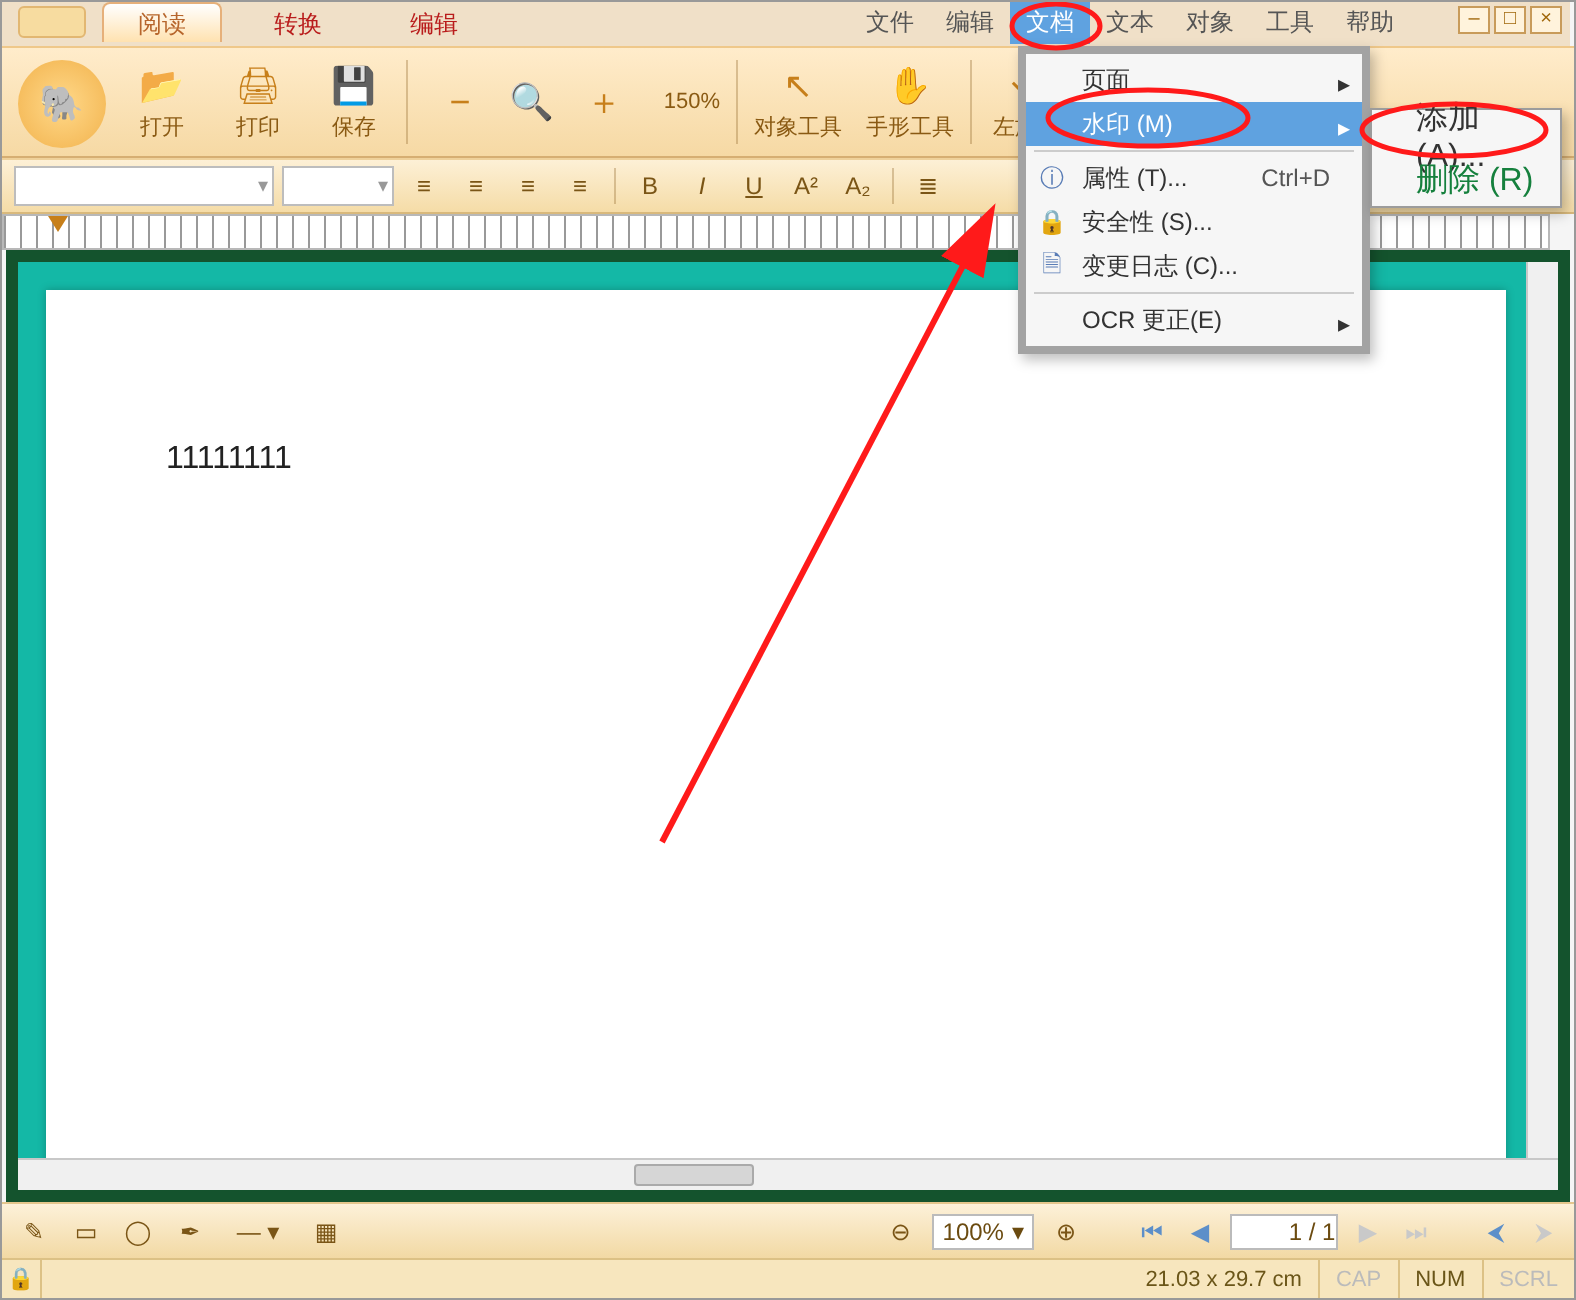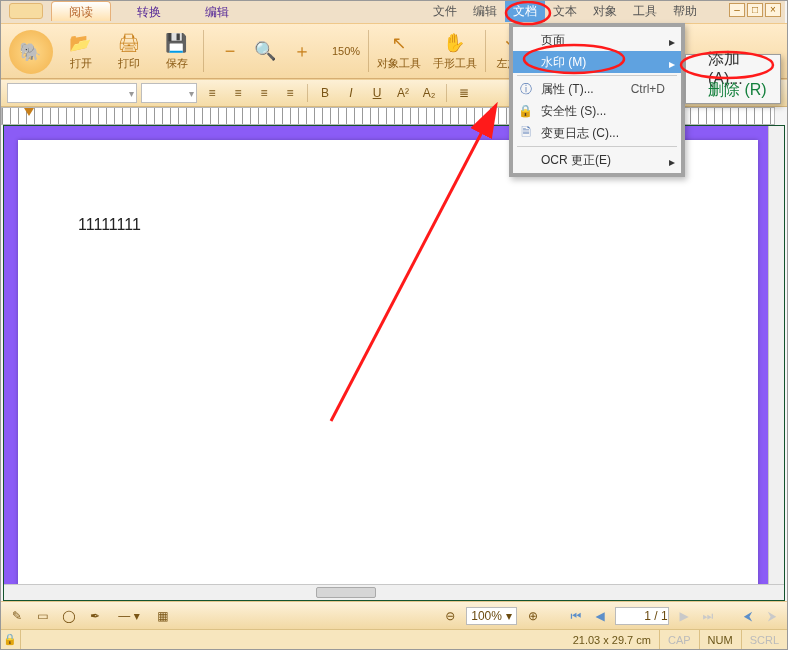--- a/index.html
+++ b/index.html
@@ -2,21 +2,21 @@
 <html><head>
 <meta charset="utf-8">
 <style>
   * { box-sizing: border-box; margin: 0; padding: 0; font-family: "Microsoft YaHei", sans-serif; }
   body { width: 788px; height: 650px; background: #f5f5f5; position: relative; border: 1px solid #999; font-size: 12px; overflow: hidden; }
 
   
   .menubar { position: absolute; top: 0; left: 0; right: 2px; height: 22px; background: #f0e0c8; display: flex; }
   .menubar .tabs { position: absolute; left: 50px; top: 0; display: flex; gap: 0; }
   .tab { width: 60px; text-align: center; height: 20px; line-height: 20px; font-size: 12px; color: #b7662c; background: linear-gradient(#fff,#ffe2b0); border: 1px solid #e6b07a; border-bottom: none; border-radius: 4px 4px 0 0; margin-right: 8px; }
-  .tab.inactive { background: #f0e0c8; border-color: transparent; color: #4c1d95; }
+  .tab.inactive { background: #f0e0c8; border-color: transparent; color: #b91c1c; }
   .menubar .menus { position: absolute; right: 80px; top: 0; display: flex; }
   .menu-item { padding: 2px 8px; font-size: 12px; color: #555; cursor: default; }
   .menu-item.active { background: #5fa2e0; color: #fff; }
   .win-ctrls { position: absolute; right: 4px; top: 2px; display: flex; gap: 2px; }
   .win-btn { width: 16px; height: 14px; border: 1px solid #c89b5a; background: #fff3dc; text-align: center; line-height: 12px; font-size: 10px; color: #a0670a; }
 
   
   .toolbar { position: absolute; top: 22px; left: 0; right: 0; height: 56px; background: linear-gradient(#ffeccb,#f6d9a4); border-top: 1px solid #efc88a; border-bottom: 1px solid #d6ae72; display: flex; align-items: stretch; padding-left: 4px; }
   .tb-btn { width: 48px; display: flex; flex-direction: column; align-items: center; justify-content: center; gap: 1px; color: #8a5a13; font-size: 12px; }
   .tb-btn .ic { width: 24px; height: 24px; display: flex; align-items: center; justify-content: center; font-size: 18px; color: #c77f1a; }
@@ -28,21 +28,21 @@
   .combo { height: 20px; border: 1px solid #bdbdbd; background: #fff; min-width: 90px; display:flex; align-items:center; justify-content:flex-end; padding-right:2px; font-size:10px; color:#999;}
   .fbtn { width: 22px; height: 20px; border: 1px solid transparent; display:flex; align-items:center; justify-content:center; color:#7a5516; font-size:12px; }
   .fbtn.small{width:20px;}
 
   
   .ruler { position: absolute; top: 106px; left: 0; right: 12px; height: 18px; background: #fff; border: 1px solid #b8b8b8; }
   .ruler::before{content:"";position:absolute;inset:0;background: repeating-linear-gradient(to right,#999 0, #999 1px, transparent 1px, transparent 8px);}
   .ruler-indent{position:absolute;left:22px;top:0;width:10px;height:8px;border-left:5px solid transparent;border-right:5px solid transparent;border-top:8px solid #c77f1a;}
 
   
-  .workspace { position: absolute; top: 124px; left: 2px; right: 2px; bottom: 48px; background: #8b5cf6; border: 1px solid #14532d; overflow: hidden; }
+  .workspace { position: absolute; top: 124px; left: 2px; right: 2px; bottom: 48px; background: #14b8a6; border: 6px solid #14532d; overflow: hidden; }
   .vscroll { position: absolute; top: 0; right: 0; width: 16px; bottom: 16px; background: #f0f0f0; border-left:1px solid #c8c8c8;}
   .hscroll { position: absolute; left: 0; right: 0; bottom: 0; height: 16px; background: #f0f0f0; border-top:1px solid #c8c8c8;}
   .hscroll .thumb{position:absolute;left:40%;width:60px;top:2px;bottom:2px;background:#d6d6d6;border:1px solid #aaa;border-radius:2px;}
   .page { position: absolute; left: 14px; right: 26px; top: 14px; height: 540px; background: #fff; box-shadow: 0 0 4px rgba(0,0,0,.25); }
   .page-text { position: absolute; left: 60px; top: 76px; font-size: 16px; color: #222; }
 
   
   .toolsbar { position: absolute; left:0; right:0; bottom: 20px; height: 28px; background: linear-gradient(#fdf1d9,#f2d9a4); border-top:1px solid #e4c68d; display:flex; align-items:center; padding:0 6px; gap:6px; font-size:12px; color:#6b4b10;}
   .statusbar { position: absolute; left:0; right:0; bottom:0; height:20px; background:#f7e6be; border-top:1px solid #dcc185; display:flex; align-items:center; font-size:11px; color:#6a5518;}
   .statusbar .cell{padding:0 8px; border-right:1px solid #dcc185; height:100%; display:flex; align-items:center;}

